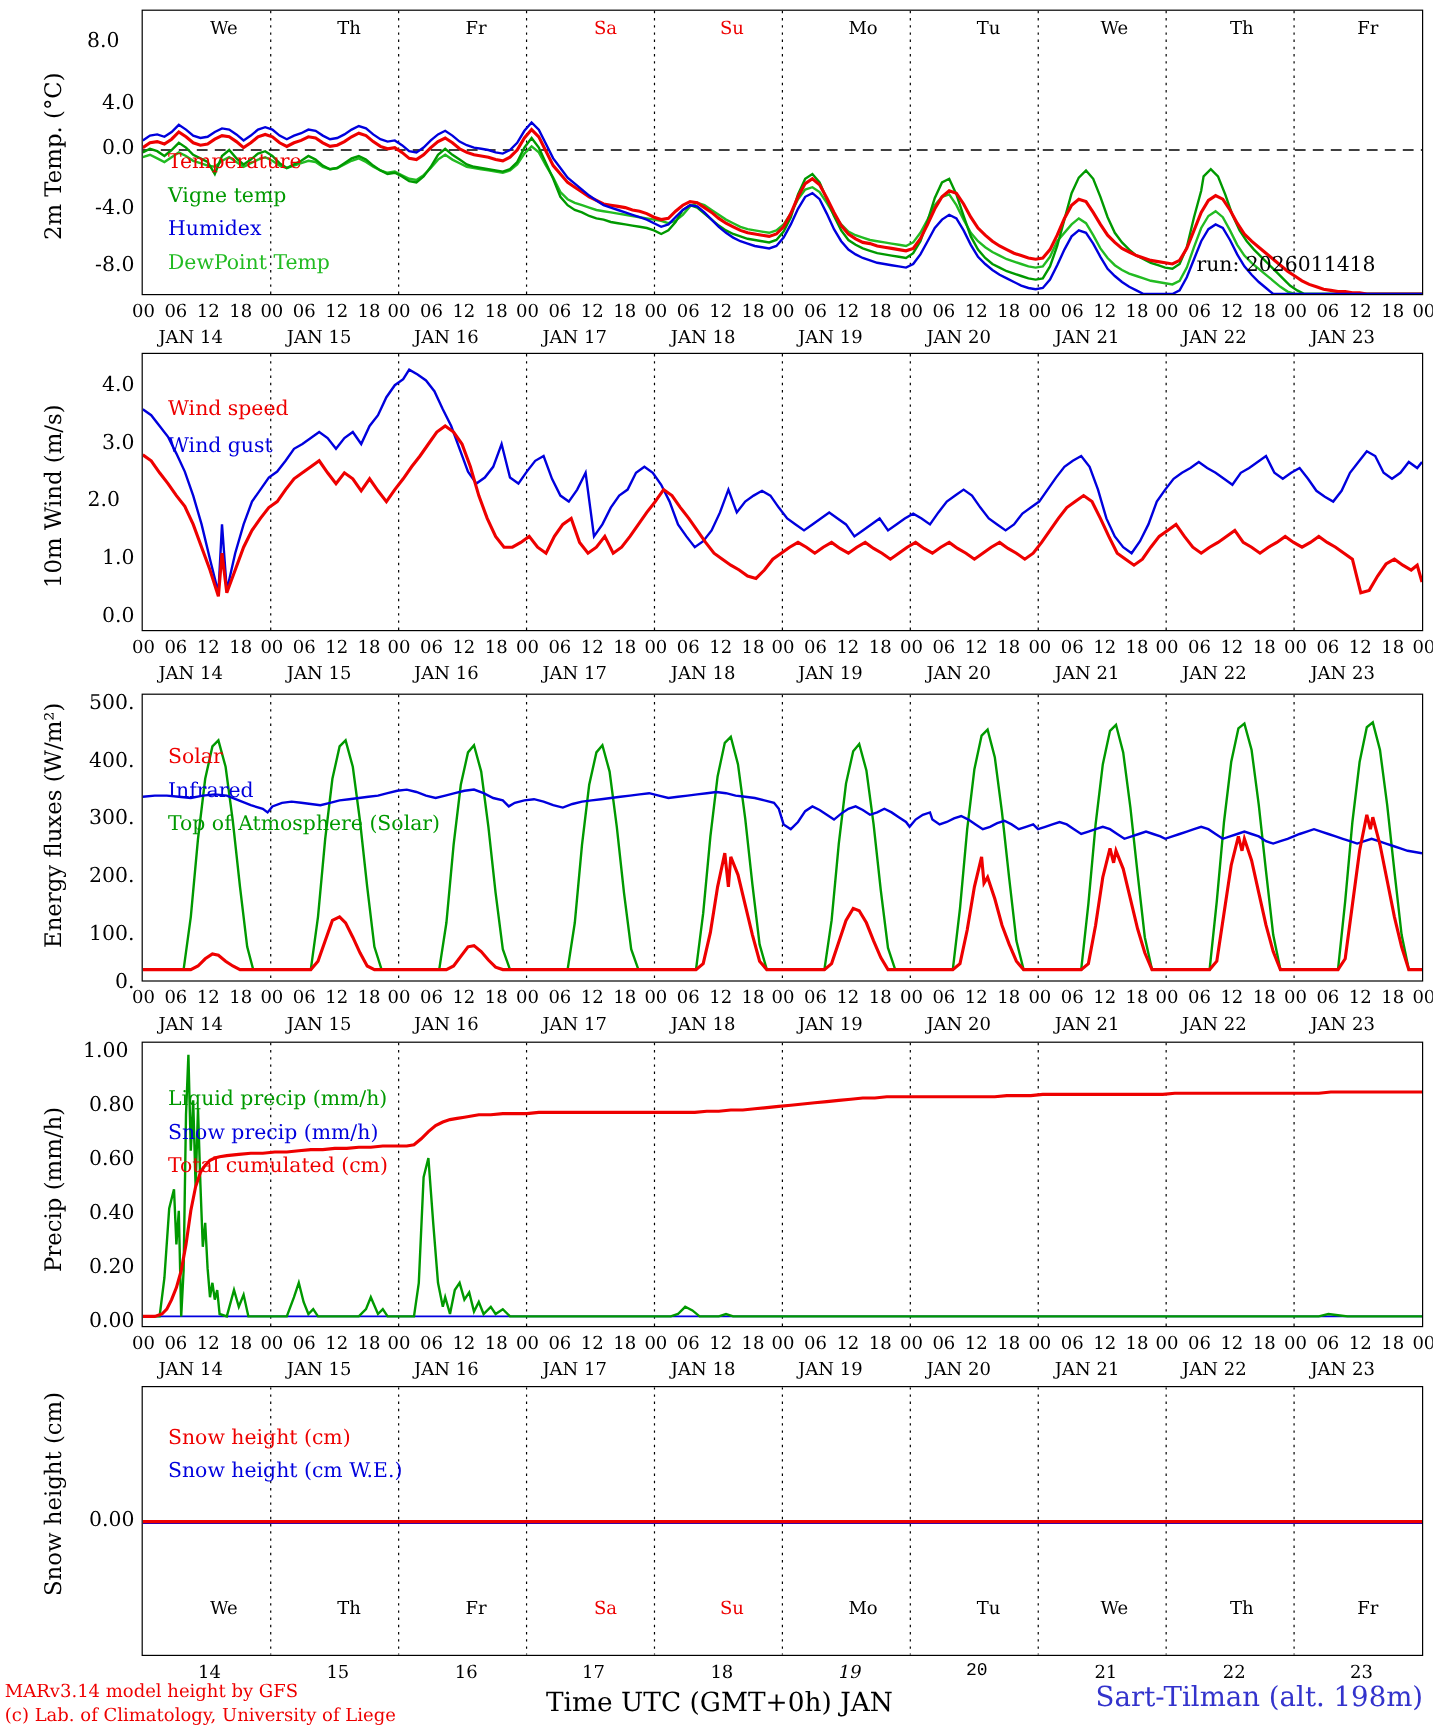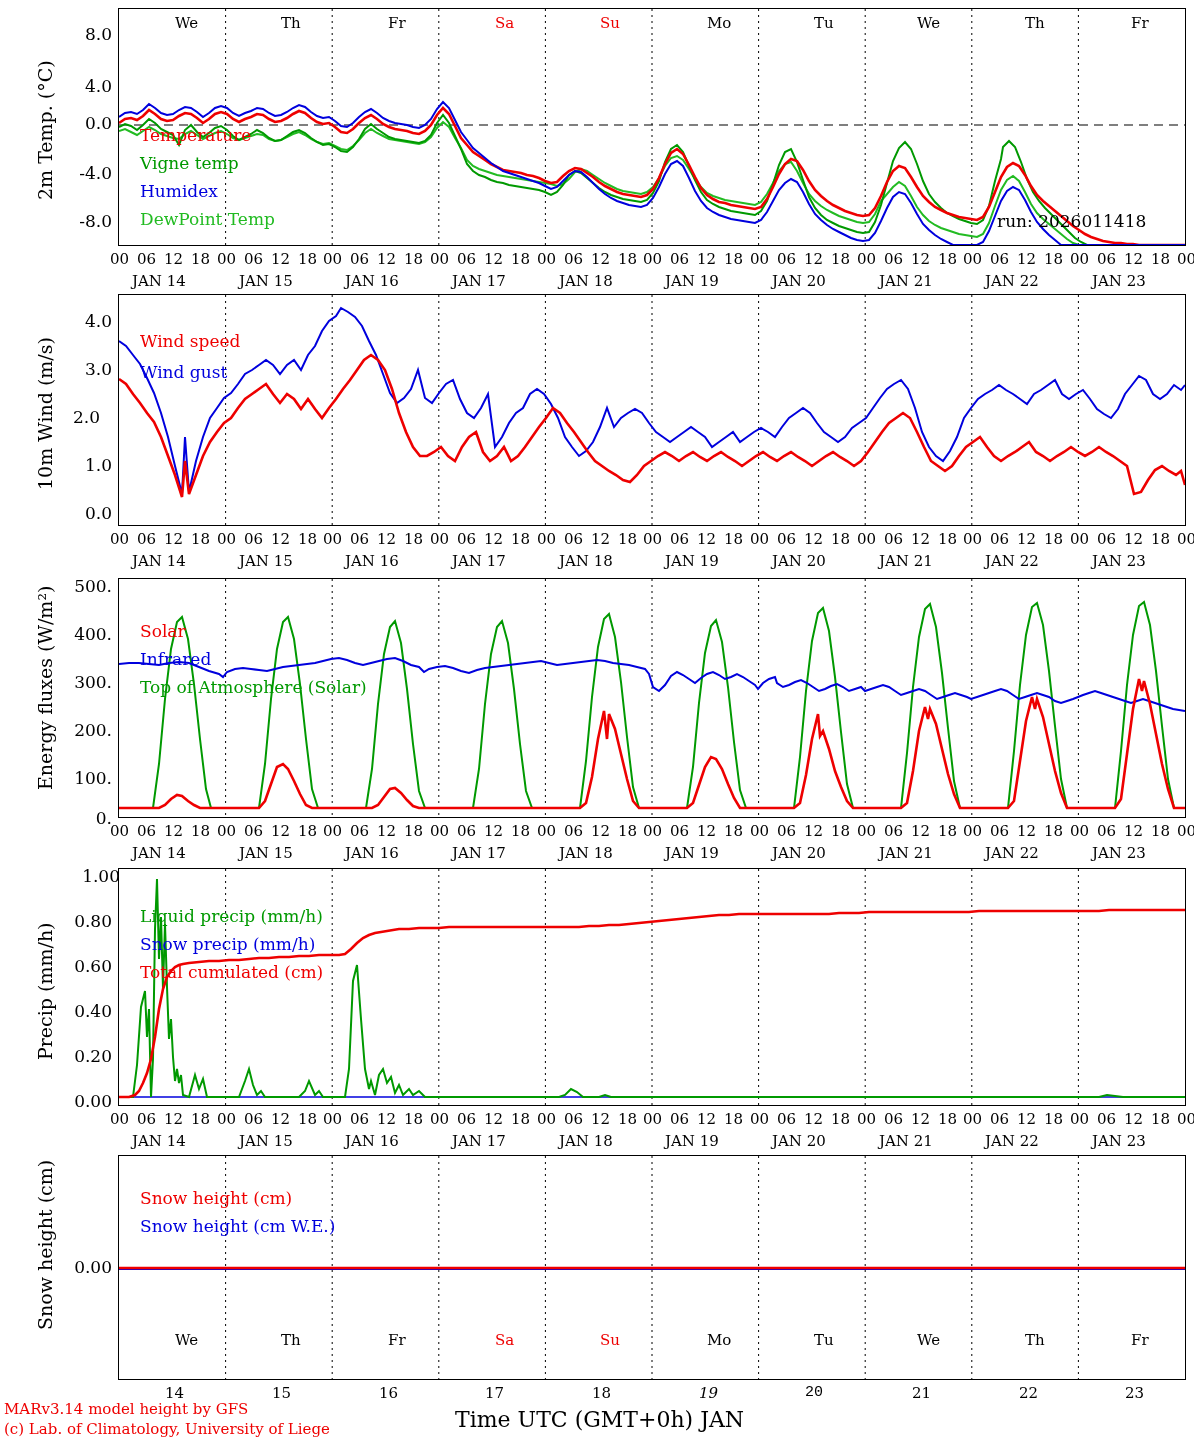--- a/index.html
+++ b/index.html
@@ -26,21 +26,21 @@
   .tkn{position:absolute;font-size:15px;}
 </style>
 </head>
 <body>
 
 <div id="page">
 
   <div class="panel">
     <div class="ylabel" style="left:34px;top:200px;transform:rotate(-90deg);">2m Temp. (°C)</div>
 
-    <div class="axisnum" style="left:60px;top:24px;width:52px;">8.0</div>
+    <div class="axisnum" style="left:60px;top:24px;width:52px;text-align:center;">8.0</div>
     <div class="axisnum" style="left:60px;top:76px;width:52px;">4.0</div>
     <div class="axisnum" style="left:60px;top:113px;width:52px;">0.0</div>
     <div class="axisnum" style="left:60px;top:163px;width:52px;">-4.0</div>
     <div class="axisnum" style="left:60px;top:211px;width:52px;">-8.0</div>
 
     <div class="plotbox" style="left:118px;top:8px;width:1068px;height:238px;">
       <svg width="1066" height="236" viewBox="0 0 1066 236">
 
         <g stroke="#000" stroke-width="1" stroke-dasharray="2,4">
           <line x1="106.6" y1="0" x2="106.6" y2="236"></line>
@@ -320,21 +320,21 @@
       <span class="tkn" style="left:654px;">JAN 20</span>
       <span class="tkn" style="left:761px;">JAN 21</span>
       <span class="tkn" style="left:867px;">JAN 22</span>
       <span class="tkn" style="left:974px;">JAN 23</span>
     </div>
   </div>
 
   <div class="panel">
     <div class="ylabel" style="left:34px;top:1060px;transform:rotate(-90deg);">Precip (mm/h)</div>
 
-    <div class="axisnum" style="left:52px;top:866px;width:68px;">1.00</div>
+    <div class="axisnum" style="left:39px;top:866px;width:68px;">1.00</div>
     <div class="axisnum" style="left:44px;top:911px;width:68px;">0.80</div>
     <div class="axisnum" style="left:44px;top:956px;width:68px;">0.60</div>
     <div class="axisnum" style="left:44px;top:1001px;width:68px;">0.40</div>
     <div class="axisnum" style="left:44px;top:1046px;width:68px;">0.20</div>
     <div class="axisnum" style="left:44px;top:1091px;width:68px;">0.00</div>
 
     <div class="plotbox" style="left:118px;top:868px;width:1068px;height:238px;">
       <svg width="1066" height="236" viewBox="0 0 1066 236">
         <g stroke="#000" stroke-width="1" stroke-dasharray="2,4">
           <line x1="106.6" y1="0" x2="106.6" y2="236"></line>
@@ -465,14 +465,15 @@
       <span class="tkn" style="left:687px;font-family:Liberation Mono, monospace;">20</span>
       <span class="tkn" style="left:794px;">21</span>
       <span class="tkn" style="left:901px;">22</span>
       <span class="tkn" style="left:1007px;">23</span>
     </div>
   </div>
 
   <div class="footl" style="left:4px;top:1400px;">MARv3.14 model height by GFS</div>
   <div class="footl" style="left:4px;top:1420px;">(c) Lab. of Climatology, University of Liege</div>
   <div class="footc" style="left:455px;top:1407px;">Time UTC (GMT+0h) JAN</div>
+  <div class="footr" style="left:913px;top:1402px;">Sart-Tilman (alt. 198m)</div>
 
 </div>
 
 </body></html>

